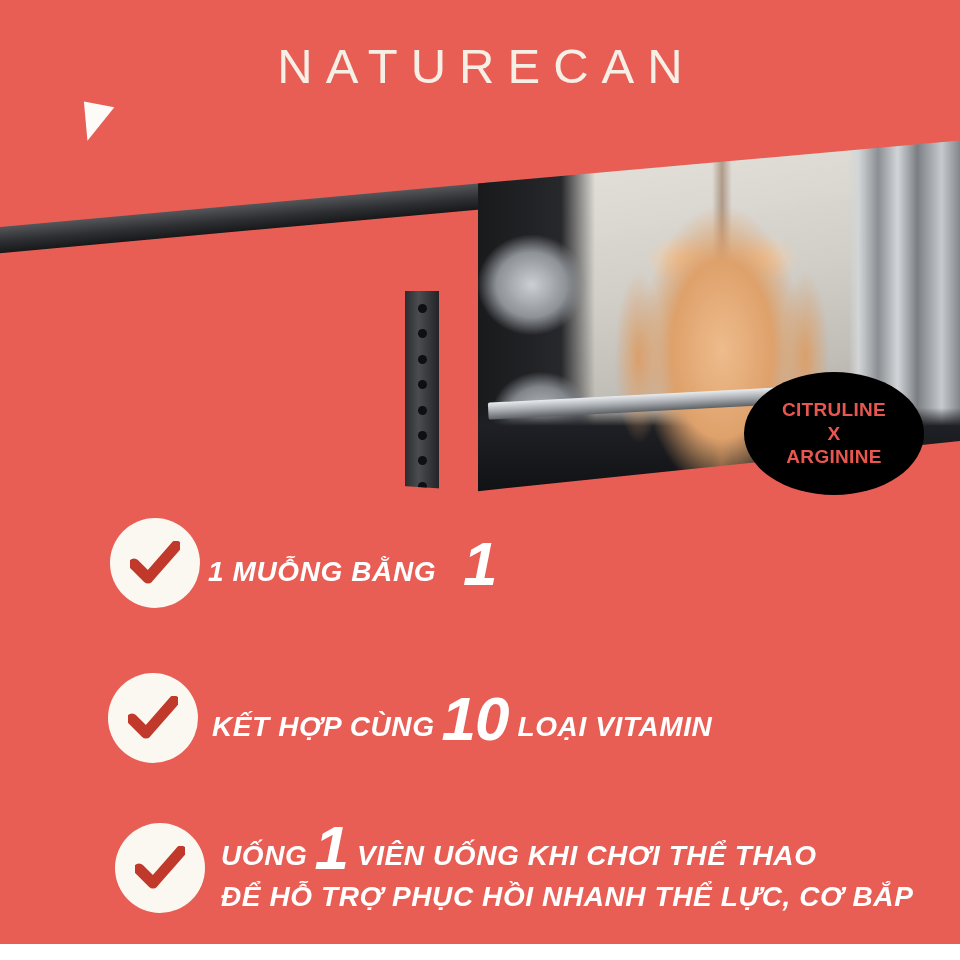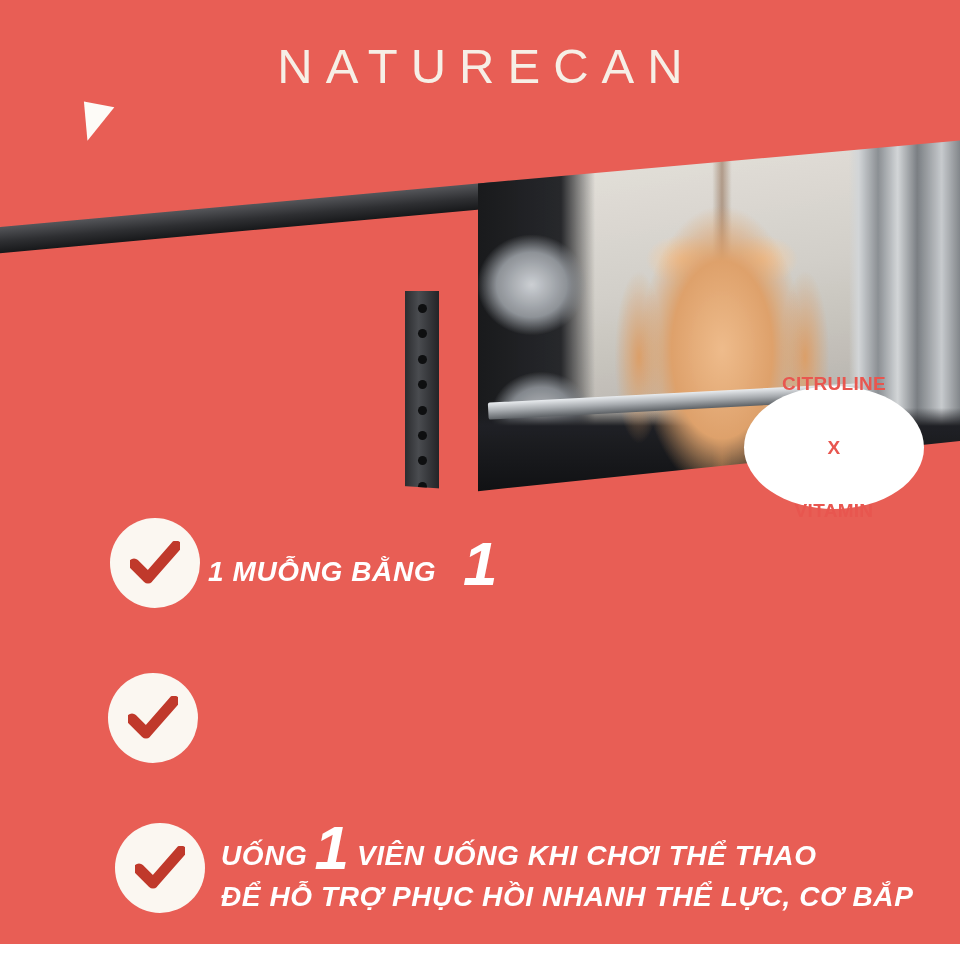--- a/index.html
+++ b/index.html
@@ -118,28 +118,27 @@
     position:absolute; left:2%; top:70%;
     width:76%; height:17px;
     background:linear-gradient(180deg,#e9ecef,#a7abaf 50%,#5d6165);
     transform:rotate(-3deg);
     border-radius:2px;
   }
 
   
   .bubble {
     position:absolute;
-    left:744px; top:386px;
+    left:744px; top:372px;
     width:180px; height:123px;
-    background:#ffffff;
+    background:#000000;
     border-radius:50%;
     display:flex; flex-direction:column;
     align-items:center; justify-content:center;
     z-index:5;
-    gap:40px;
   }
   .bubble-text {
     color:#E8564F;
     font-weight:700;
     font-size:19px;
     letter-spacing:.3px;
     line-height:1.23;
     text-align:center;
     white-space:nowrap;
   }
@@ -226,21 +225,21 @@
       <div class="scene"></div>
       <div class="barbell"></div>
     </div>
 
   </div>
 
   <div class="bubble-tail"></div>
   <div class="bubble">
     <div class="bubble-text">CITRULINE</div>
     <div class="bubble-text">X</div>
-    <div class="bubble-text">VITAMIN</div>
+    <div class="bubble-text">ARGININE</div>
   </div>
 
   <div class="bullets">
 
     <div class="bullet b1">
       <div class="check-circle">
         <svg width="50" height="44" viewBox="0 0 50 44">
           <path d="M4 23 L18 37 L46 5" fill="none" stroke="#C0392B" stroke-width="11" stroke-linecap="round" stroke-linejoin="round"></path>
         </svg>
       </div>
@@ -250,20 +249,27 @@
           <span class="big-num">1</span>
         </div>
       </div>
     </div>
 
     <div class="bullet b2">
       <div class="check-circle">
         <svg width="50" height="44" viewBox="0 0 50 44">
           <path d="M4 23 L18 37 L46 5" fill="none" stroke="#C0392B" stroke-width="11" stroke-linecap="round" stroke-linejoin="round"></path>
         </svg>
+      </div>
+      <div class="lines">
+        <div class="line">
+          <span>KẾT HỢP CÙNG</span>
+          <span class="big-num">10</span>
+          <span>LOẠI VITAMIN</span>
+        </div>
       </div>
     </div>
 
     <div class="bullet b3">
       <div class="check-circle">
         <svg width="50" height="44" viewBox="0 0 50 44">
           <path d="M4 23 L18 37 L46 5" fill="none" stroke="#C0392B" stroke-width="11" stroke-linecap="round" stroke-linejoin="round"></path>
         </svg>
       </div>
       <div class="lines">

